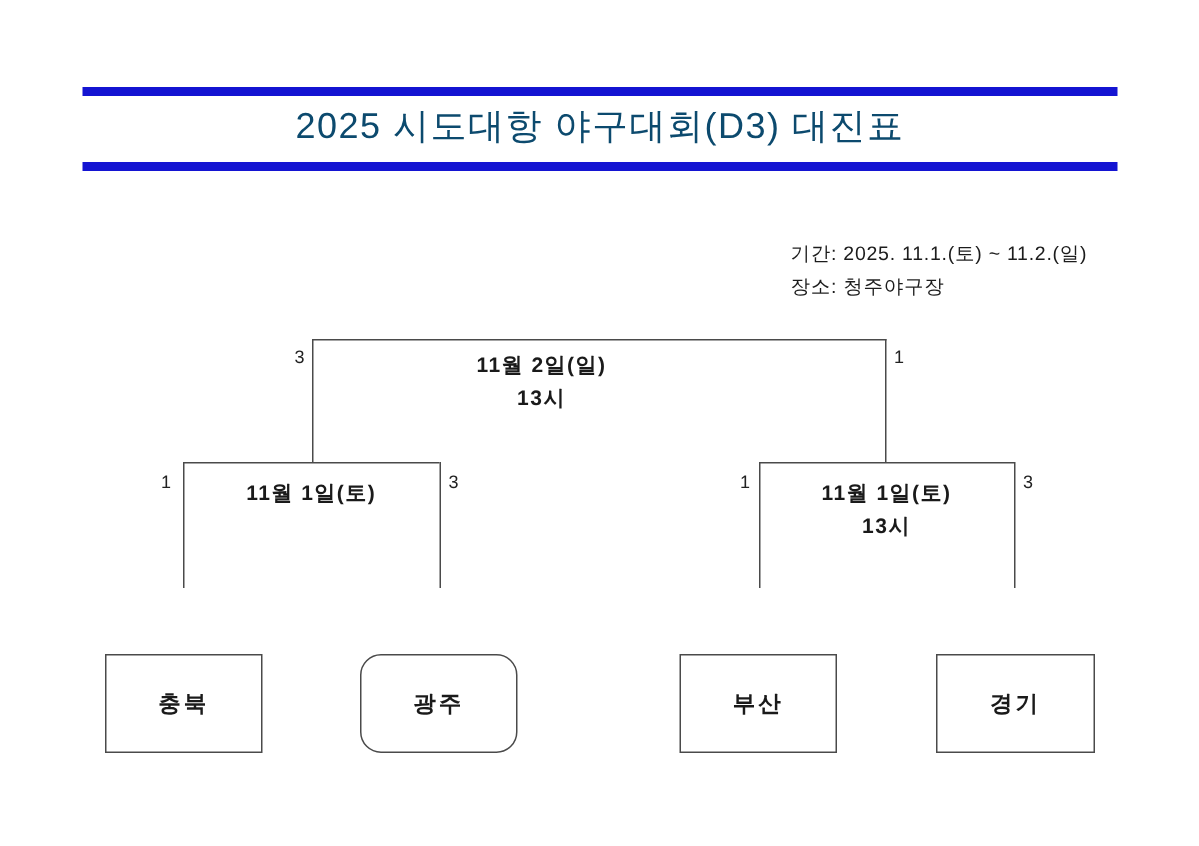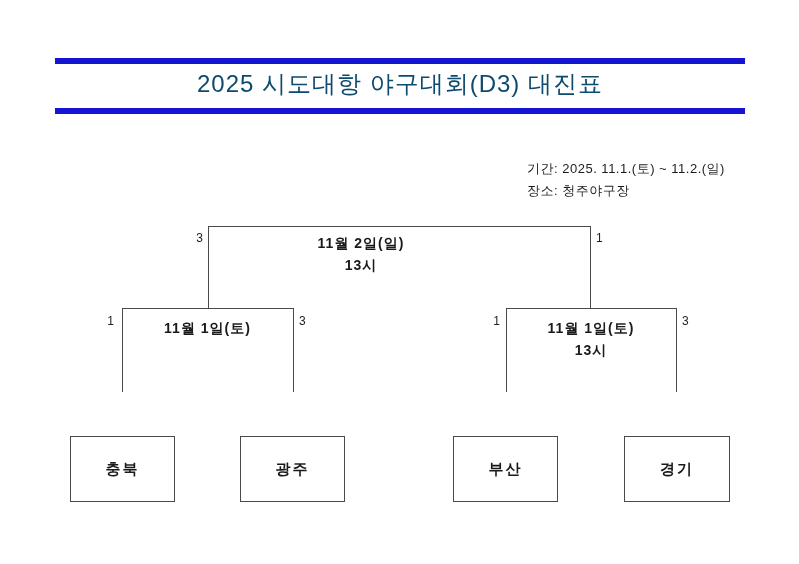--- a/index.html
+++ b/index.html
@@ -107,21 +107,21 @@
     align-items: center;
     justify-content: center;
     font-size: 15px;
     font-weight: bold;
     color: #1a1a1a;
     letter-spacing: 2px;
     box-sizing: border-box;
     margin-top: 44px;
   }
   .team-0 { left: 70px; }
-  .team-1 { left: 240px; }
+  .team-1 { left: 240px; border-radius: 14px; }
   .team-2 { left: 453px; }
   .team-3 { left: 624px; width: 106px; }
 </style>
 </head>
 <body>
 
 <div id="canvas">
 
   <div class="accent-bar bar-top" style="background: rgb(20, 20, 210);"></div>
   <div class="doc-title">2025 시도대항 야구대회(D3) 대진표</div>

